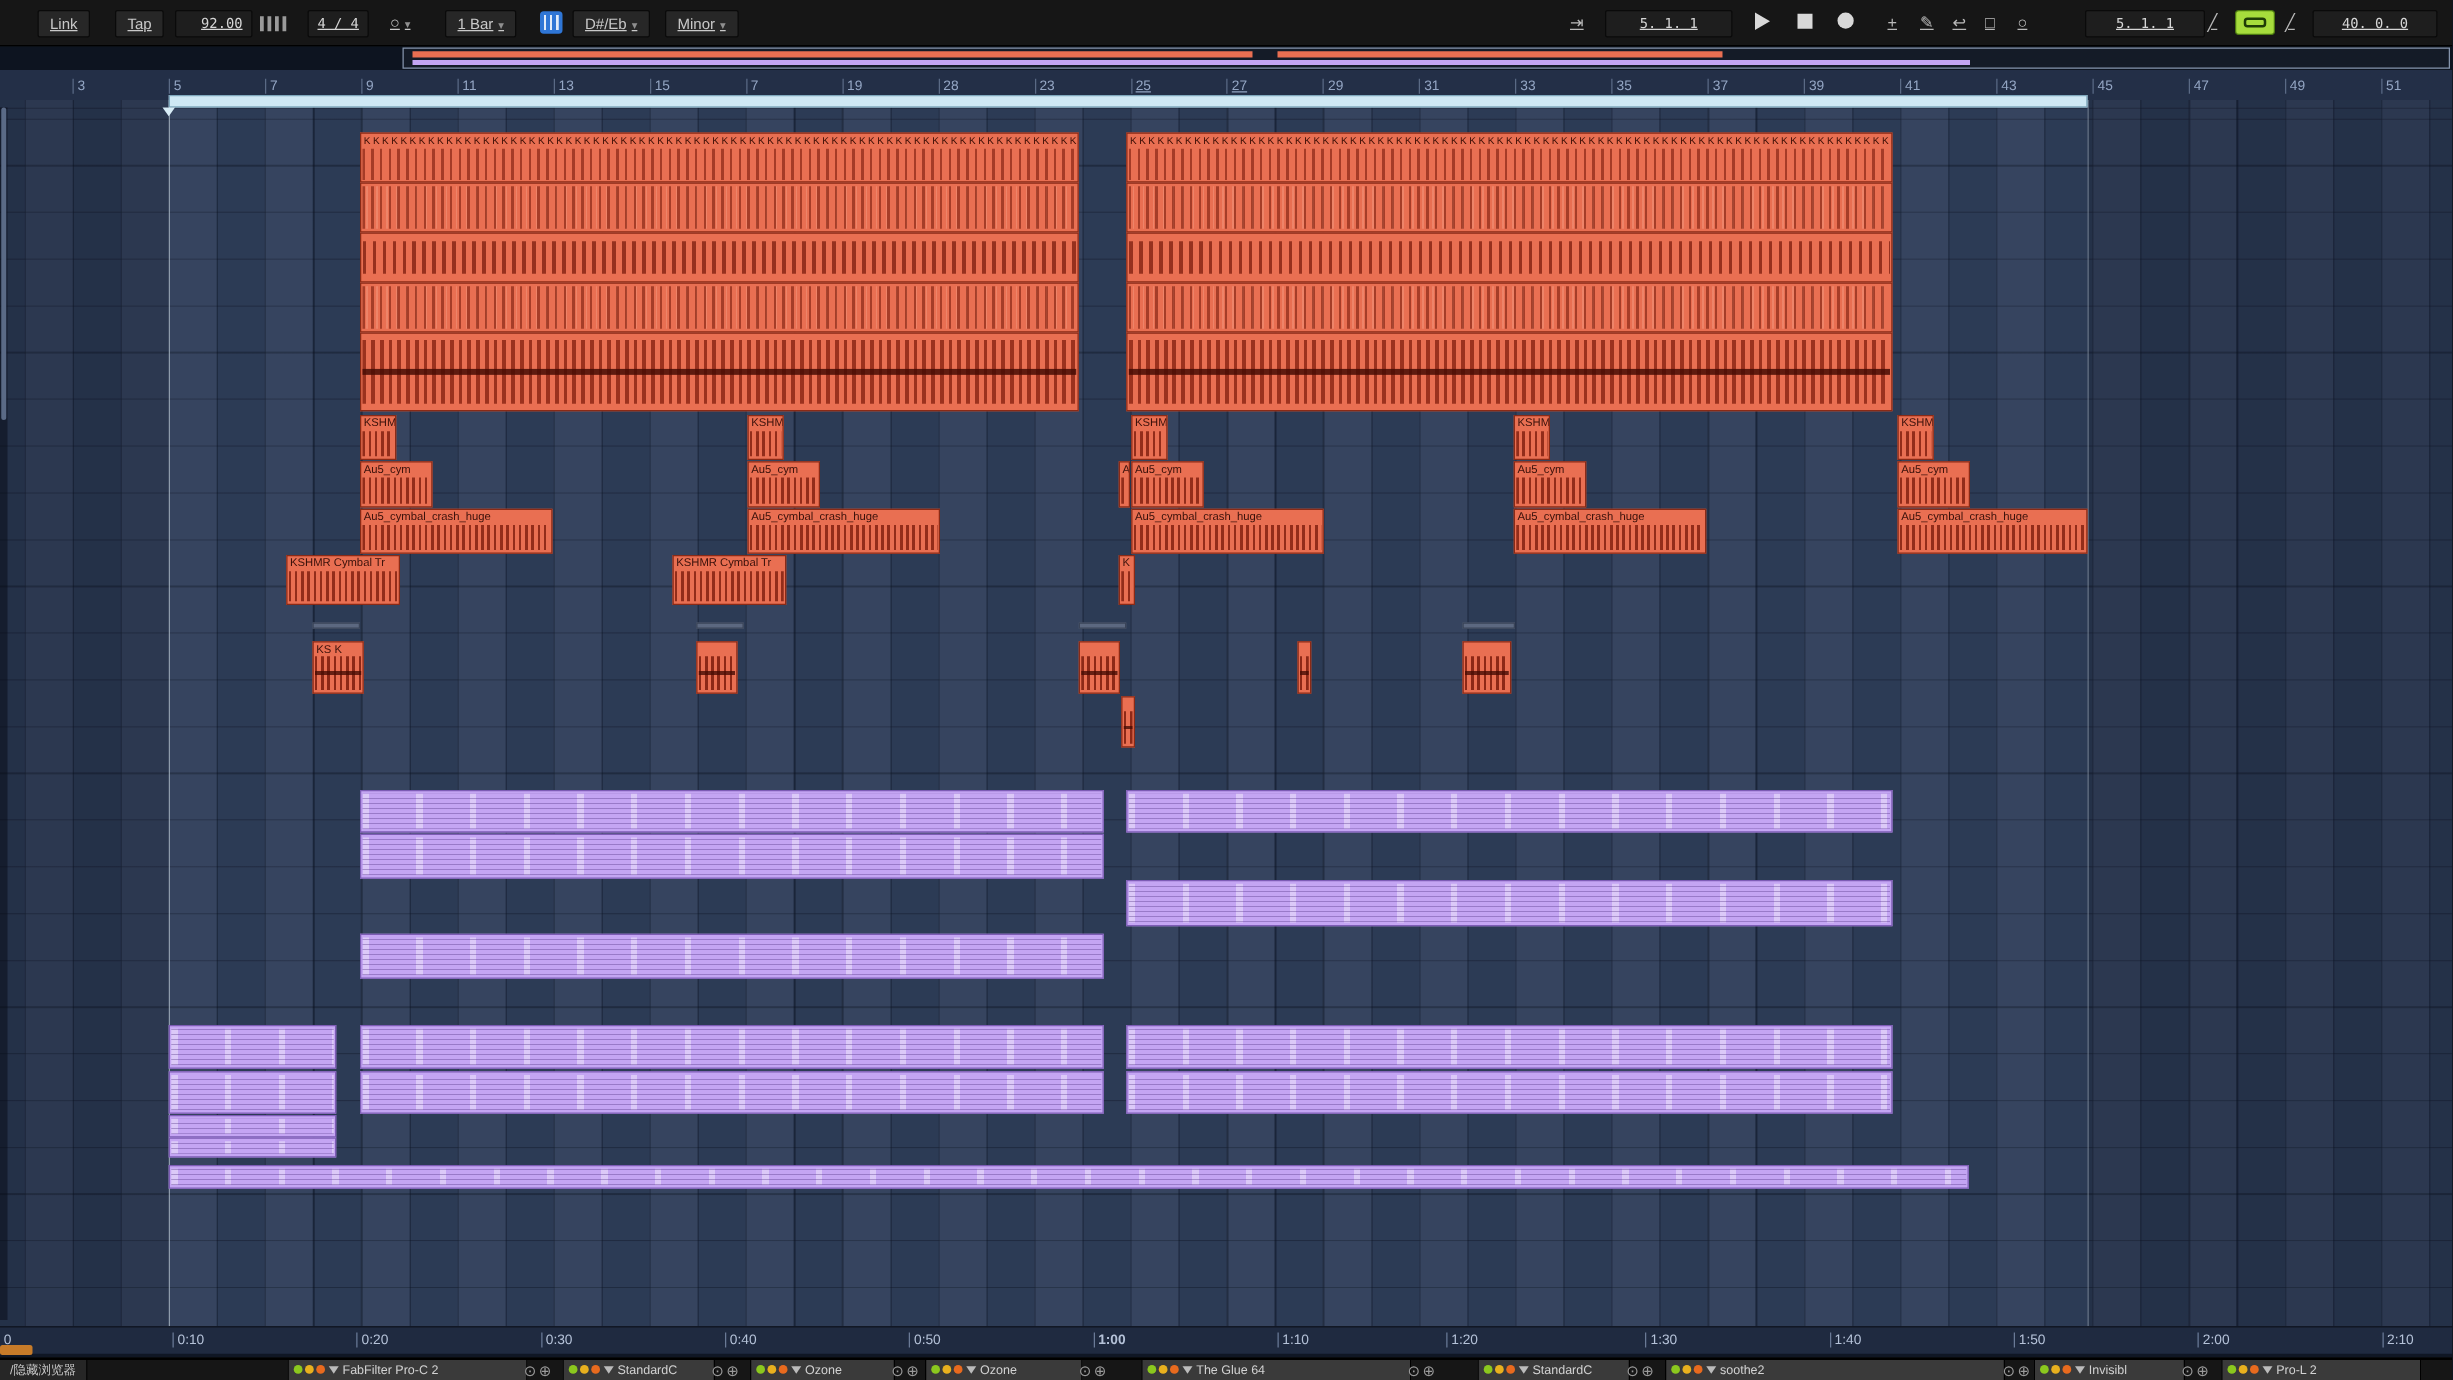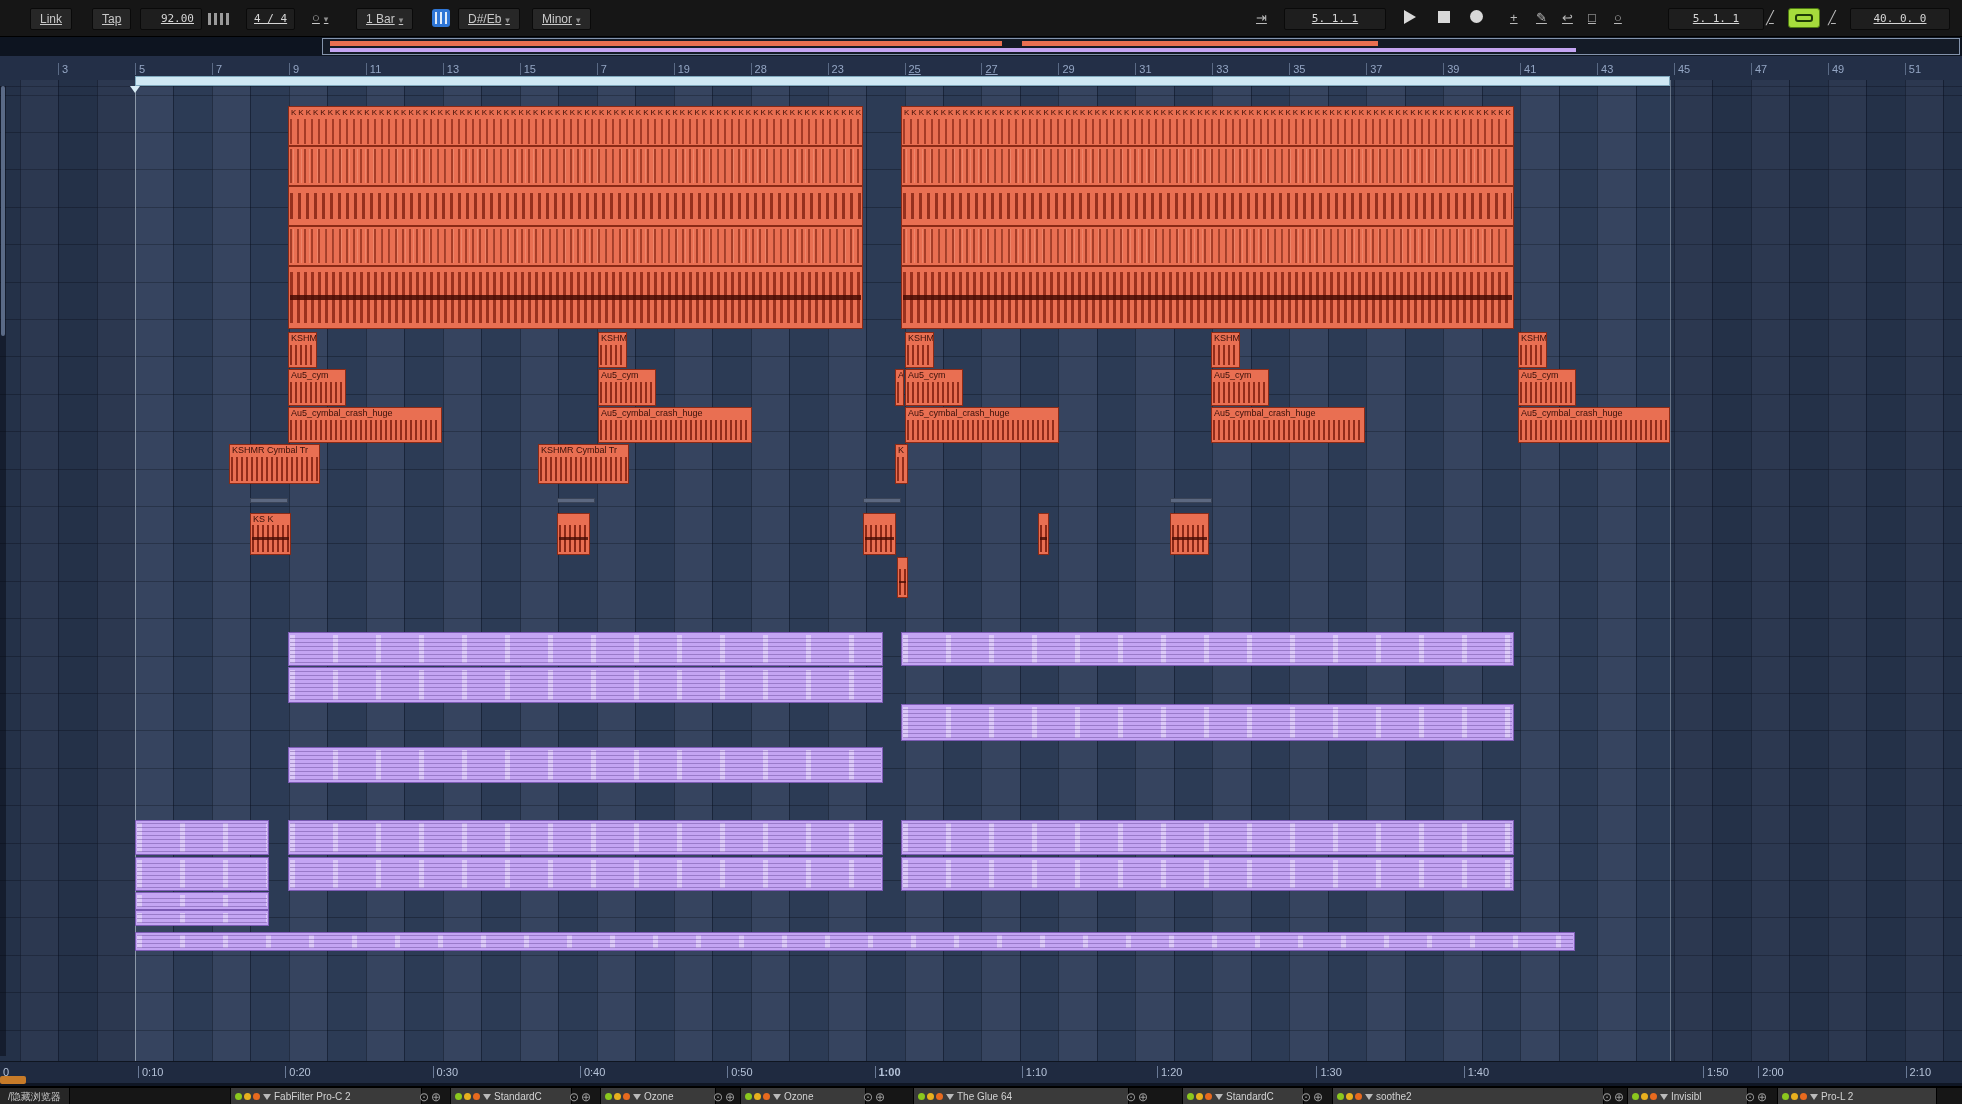--- a/index.html
+++ b/index.html
@@ -295,21 +295,21 @@
   <span class="time-num" style="left: 138px;">0:10</span>
       <span class="time-num" style="left: 285.3px;">0:20</span>
       <span class="time-num" style="left: 432.6px;">0:30</span>
       <span class="time-num" style="left: 579.9px;">0:40</span>
       <span class="time-num" style="left: 727.2px;">0:50</span>
       <span class="time-num" style="left: 874.5px; font-weight: bold;">1:00</span>
       <span class="time-num" style="left: 1021.8px;">1:10</span>
       <span class="time-num" style="left: 1157px;">1:20</span>
       <span class="time-num" style="left: 1316.4px;">1:30</span>
       <span class="time-num" style="left: 1463.7px;">1:40</span>
-      <span class="time-num" style="left: 1703px;">1:50</span>
+      <span class="time-num" style="left: 1611px;">1:50</span>
       <span class="time-num" style="left: 1758.3px;">2:00</span>
       <span class="time-num" style="left: 1905.6px;">2:10</span>
     </div>
 
   <div id="devbar">
     <span id="browser-toggle">/隐藏浏览器</span>
   <div class="dev" style="left: 230px; width: 182px;"><span class="led" style="background: rgb(139, 200, 30);"></span><span class="led" style="background: rgb(232, 176, 30);"></span><span class="led" style="background: rgb(232, 106, 30);"></span><span class="dev-tri"></span><span>FabFilter Pro-C 2</span></div>
       <div class="dev" style="left: 450px; width: 112px;"><span class="led" style="background: rgb(139, 200, 30);"></span><span class="led" style="background: rgb(232, 176, 30);"></span><span class="led" style="background: rgb(232, 106, 30);"></span><span class="dev-tri"></span><span>StandardC</span></div>
       <div class="dev" style="left: 600px; width: 106px;"><span class="led" style="background: rgb(139, 200, 30);"></span><span class="led" style="background: rgb(232, 176, 30);"></span><span class="led" style="background: rgb(232, 106, 30);"></span><span class="dev-tri"></span><span>Ozone</span></div>
       <div class="dev" style="left: 740px; width: 116px;"><span class="led" style="background: rgb(139, 200, 30);"></span><span class="led" style="background: rgb(232, 176, 30);"></span><span class="led" style="background: rgb(232, 106, 30);"></span><span class="dev-tri"></span><span>Ozone</span></div>

